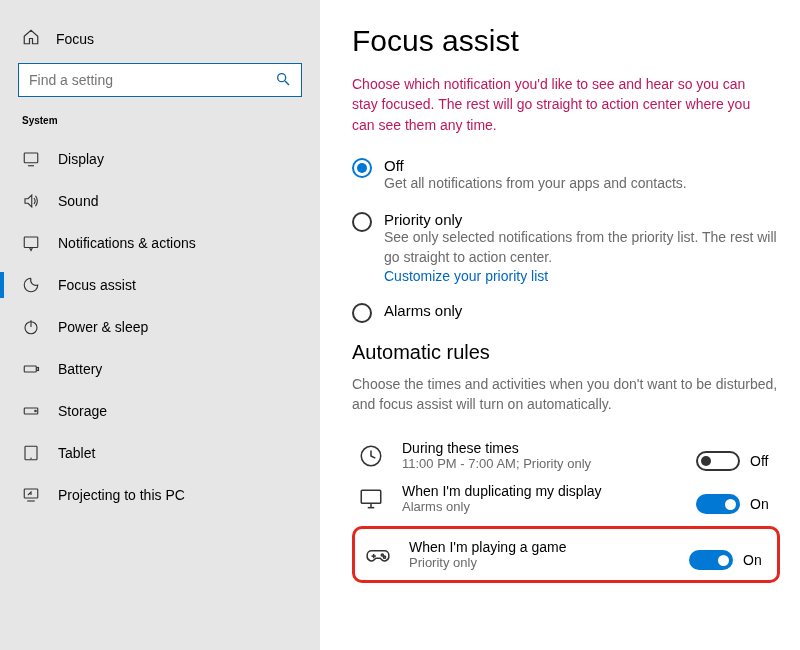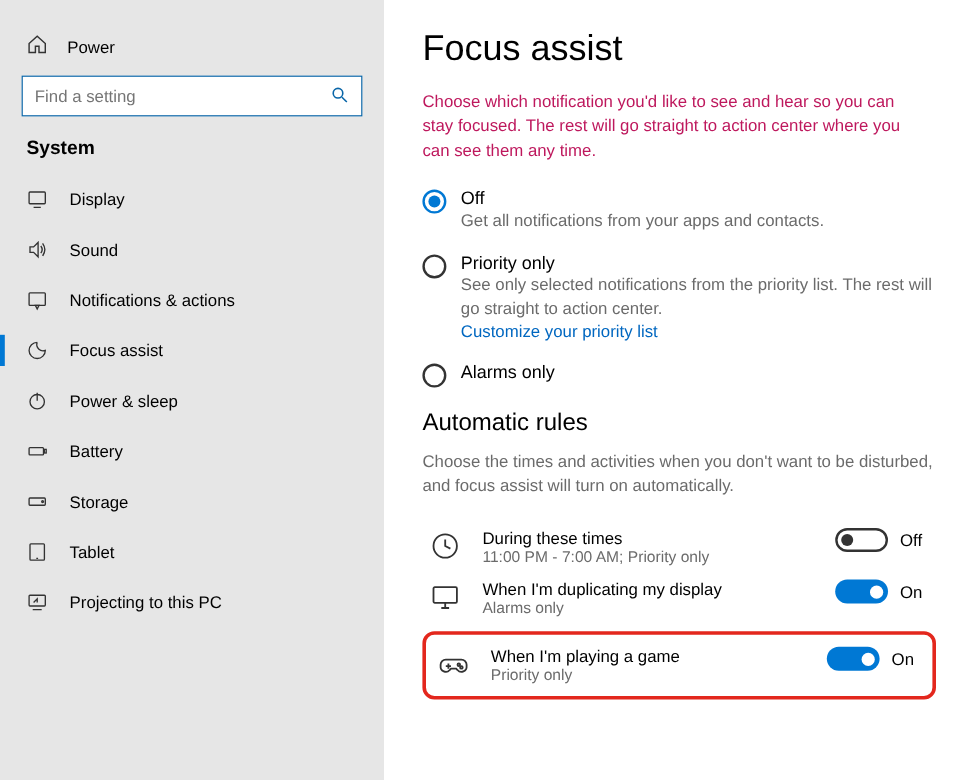--- a/index.html
+++ b/index.html
@@ -39,21 +39,21 @@
     padding: 0 10px;
     gap: 44px;
   }
   .search input {
     border: none; outline: none; flex: 1;
     font-size: 14px; color: #666; background: transparent;
   }
   .search svg { width: 16px; height: 16px; }
   .category {
     font-weight: 600;
-    font-size: 16px;
+    font-size: 10px;
     padding: 0 22px 12px 22px;
   }
   .nav-item {
     display: flex;
     align-items: center;
     padding: 12px 22px;
     gap: 18px;
     cursor: pointer;
     position: relative;
   }
@@ -116,21 +116,21 @@
   }
   .rules-desc {
     font-size: 14px;
     color: #6b6b6b;
     line-height: 1.45;
     margin-bottom: 20px;
     max-width: 430px;
   }
   .rule-row {
     display: flex;
-    align-items: flex-start;
+    align-items: flex-end;
     gap: 16px;
     padding: 6px 4px;
     cursor: pointer;
   }
   .rule-icon {
     width: 30px; height: 30px;
     display: flex; align-items: center; justify-content: center;
     flex-shrink: 0;
   }
   .rule-icon svg { width: 26px; height: 26px; }
@@ -162,21 +162,21 @@
 <body>
 
 <div class="sidebar">
 
   <div class="home-row">
     <span class="icon">
       <svg viewBox="0 0 24 24" fill="none" stroke="#333" stroke-width="1.6">
           <path d="M3 11 L12 3 L21 11 V21 H14 V14 H10 V21 H3 Z"></path>
         </svg>
     </span>
-    <span>Power</span>
+    <span>Focus</span>
   </div>
 
   <div class="search-wrap">
     <div class="search">
       <input placeholder="Find a setting" style="">
       <span>
         <svg viewBox="0 0 24 24" fill="none" stroke="#0a66a8" stroke-width="2">
             <circle cx="10" cy="10" r="6"></circle>
             <line x1="15" y1="15" x2="21" y2="21"></line>
           </svg>

